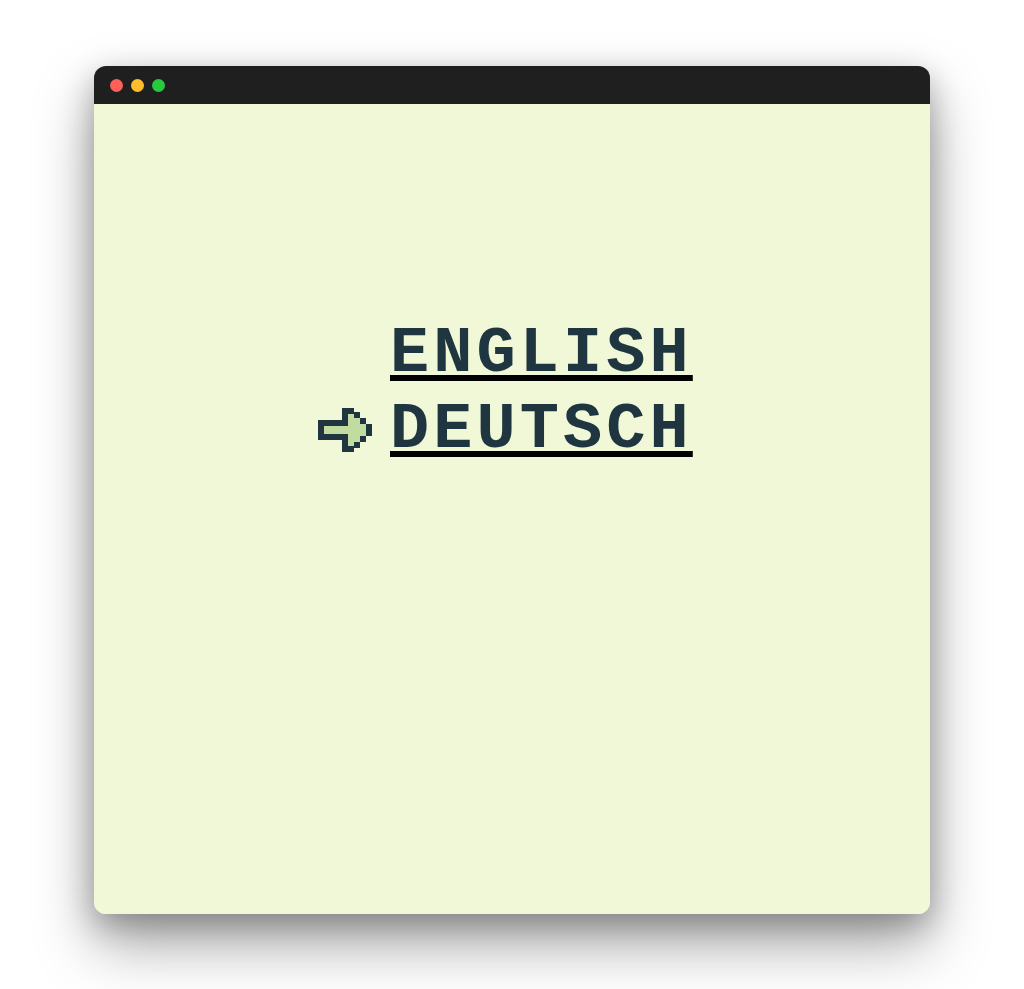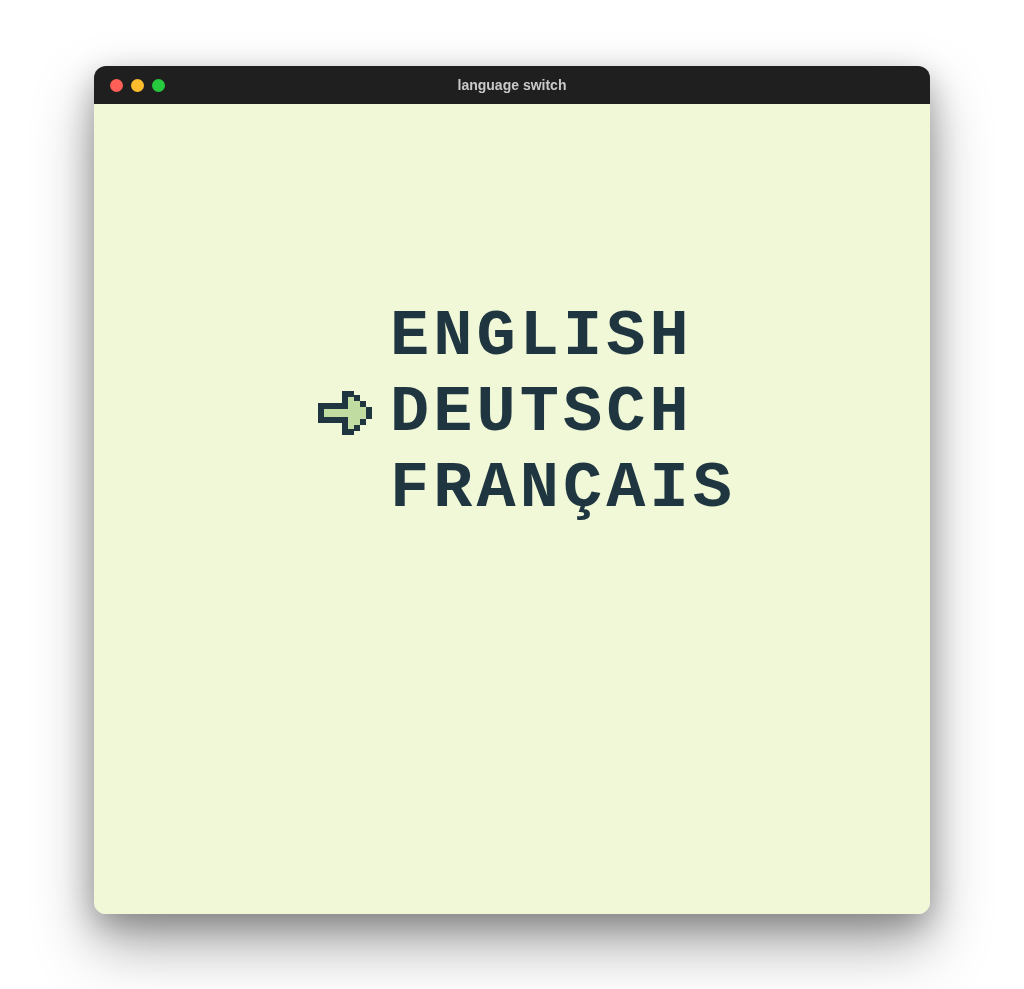--- a/index.html
+++ b/index.html
@@ -59,21 +59,22 @@
   .content {
     position: relative;
     width: 100%;
     height: calc(100% - 38px);
     background: #f0f8d8;
   }
 
   .menu {
     position: absolute;
     left: 188px;
-    top: 195px;
+    top: 212px;
+    text-decoration: underline;
   }
 
   .menu-row {
     display: flex;
     align-items: center;
     height: 76px;
   }
 
   .cursor-slot {
     width: 90px;
@@ -109,21 +110,20 @@
 </head>
 <body>
 
 <div class="window">
   <div class="titlebar">
     <div class="traffic-lights">
       <div class="dot red"></div>
       <div class="dot yellow"></div>
       <div class="dot green"></div>
     </div>
-    <div class="title">language switch</div>
   </div>
 
   <div class="content">
     <div class="menu">
 
       <div class="menu-row">
         <div class="cursor-slot"></div>
         <div class="label">ENGLISH</div>
       </div>
 
@@ -154,22 +154,18 @@
                 <rect x="30" y="6" width="6" height="32"></rect>
                 <rect x="36" y="10" width="6" height="24"></rect>
                 <rect x="42" y="16" width="6" height="12"></rect>
               </g>
             </svg>
           </div>
         </div>
         <div class="label">DEUTSCH</div>
       </div>
 
-      <div class="menu-row">
-        <div class="cursor-slot"></div>
-        <div class="label">FRANÇAIS</div>
-      </div>
 
 
 
     </div>
   </div>
 </div>
 
 </body></html>

